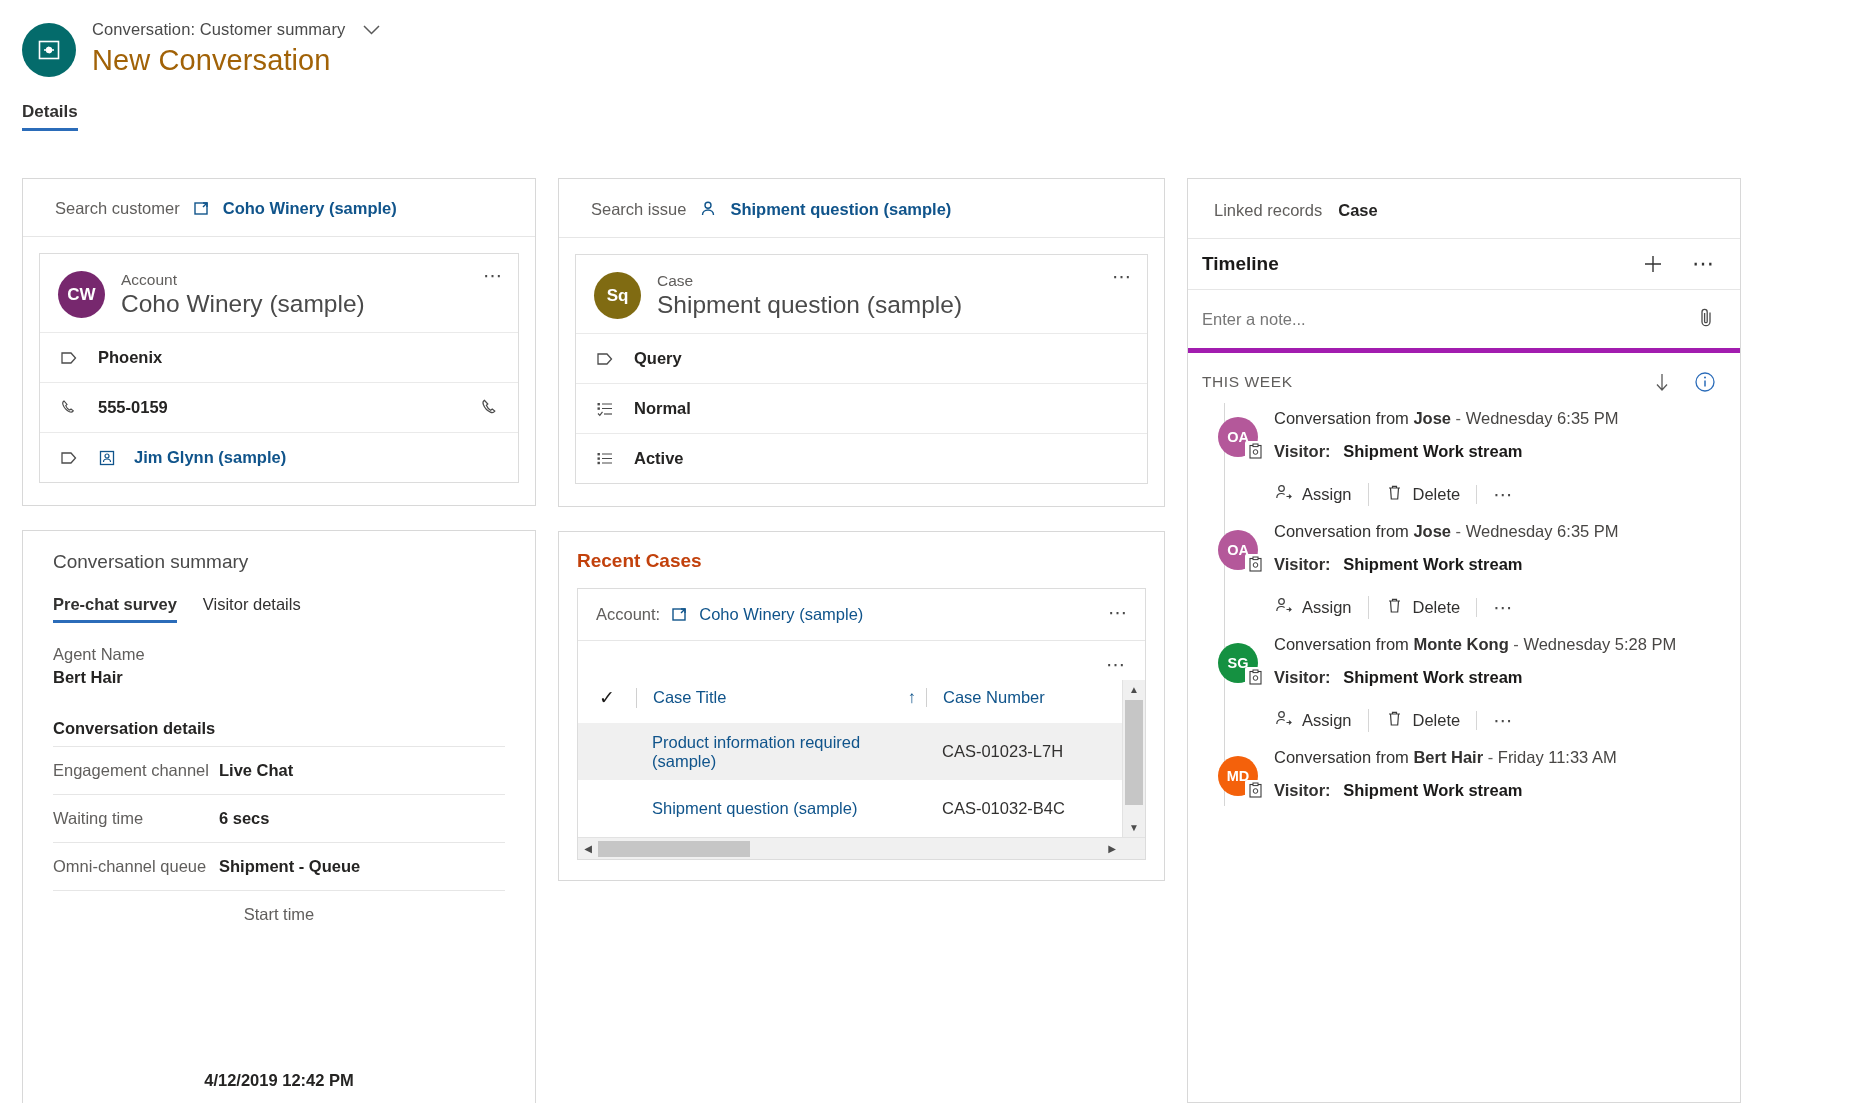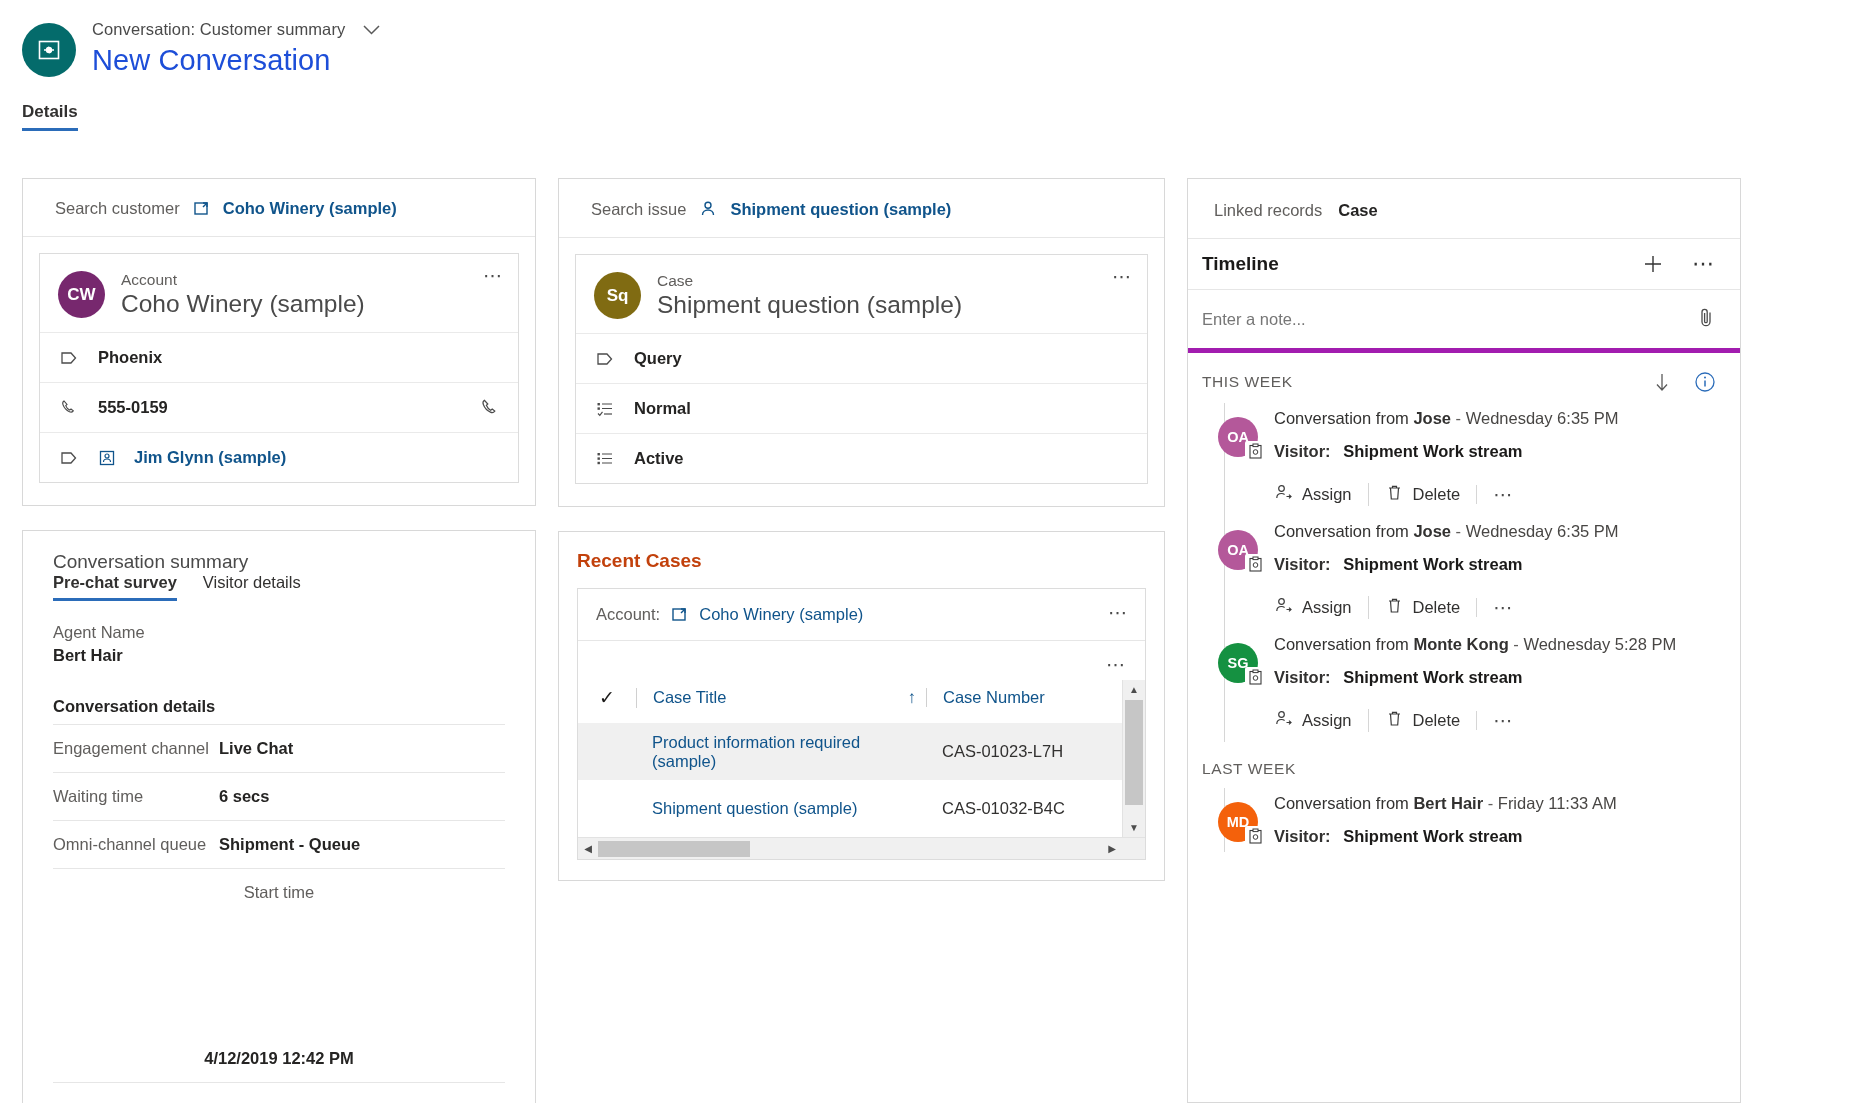--- a/index.html
+++ b/index.html
@@ -18,21 +18,21 @@
   .app-badge {
     width: 54px; height: 54px; border-radius: 50%;
     background: #046B6B; display: flex; align-items: center; justify-content: center;
     flex: 0 0 auto; margin-top: 3px;
   }
   .app-badge svg { display:block; }
   .header-texts { margin-left: 16px; }
   .breadcrumb-row { display: flex; align-items: center; gap: 17px; }
   .breadcrumb-label { font-size: 16.5px; color: #4a4a4a; letter-spacing: .1px; }
   .chev { color: #5a5a5a; display:inline-flex; }
-  .page-title { font-size: 29px; color: #1d4ed8; margin-top: 5px; letter-spacing: .1px; font-weight: 400; }
+  .page-title { font-size: 29px; color: #a16207; margin-top: 5px; letter-spacing: .1px; font-weight: 400; }
 
   
   .tabbar { margin: 25px 0 0 22px; display: flex; gap: 28px; }
   .tab { font-size: 17px; font-weight: 700; color: #323130; padding-bottom: 9px; position: relative; cursor: pointer; }
   .tab.active::after {
     content: ""; position: absolute; left: 0; right: 0; bottom: 0; height: 3px; background: #2b6cb9;
   }
 
   
   .columns {
@@ -76,21 +76,21 @@
     padding: 12px 18px 12px 18px; border-top: 1px solid #eaeaea; min-height: 50px;
   }
   .field-icon { width: 22px; display: flex; justify-content: center; color: #4b4b4b; flex: 0 0 22px; }
   .field-value { font-size: 16.5px; color: #252423; font-weight: 700; }
   .field-link { font-size: 16.5px; color: #10548b; font-weight: 700; cursor: pointer; }
   .field-right { margin-left: auto; color: #4b4b4b; display:flex; }
 
   
   .cs-card { margin-top: 24px; padding: 20px 30px 28px 30px; }
   .cs-title { font-size: 19px; color: #4a4a4a; font-weight: 400; }
-  .cs-tabs { display: flex; gap: 26px; }
+  .cs-tabs { display: flex; gap: 26px; margin-top: 22px; }
   .cs-tab { font-size: 16.5px; color: #323130; padding-bottom: 9px; position: relative; cursor: pointer; }
   .cs-tab.active { font-weight: 700; }
   .cs-tab.active::after {
     content: ""; position: absolute; left: 0; right: 0; bottom: 0; height: 3px; background: #2b6cb9;
   }
   .cs-block { margin-top: 22px; }
   .cs-q { font-size: 16.5px; color: #605e5c; }
   .cs-a { font-size: 16.5px; color: #252423; font-weight: 700; margin-top: 4px; }
   .cs-subtitle { font-size: 16.5px; font-weight: 700; color: #252423; margin-top: 32px; }
   .kv-table { margin-top: 8px; }
@@ -627,23 +627,20 @@
                       </svg>
                   </span>
                   <span>Delete</span>
                 </span>
                 <span class="tl-act-dots">⋯</span>
               </div>
             </div>
           </div>
         </div>
 
-        <div class="tl-section">
-          <span class="tl-section-label">LAST WEEK</span>
-        </div>
 
         <div class="tl-entries">
           <div class="tl-rail"></div>
           <div class="tl-entry">
             <div class="tl-av-wrap">
               <div class="avatar-sm" style="background:#F4610B">
                 <span>MD</span>
                 <span class="av-badge">
                   <svg width="17" height="17" viewBox="0 0 17 17">
                       <rect x="3" y="2.5" width="11" height="12.5" stroke="#3b3b3b" stroke-width="1.1" fill="#fff"></rect>

